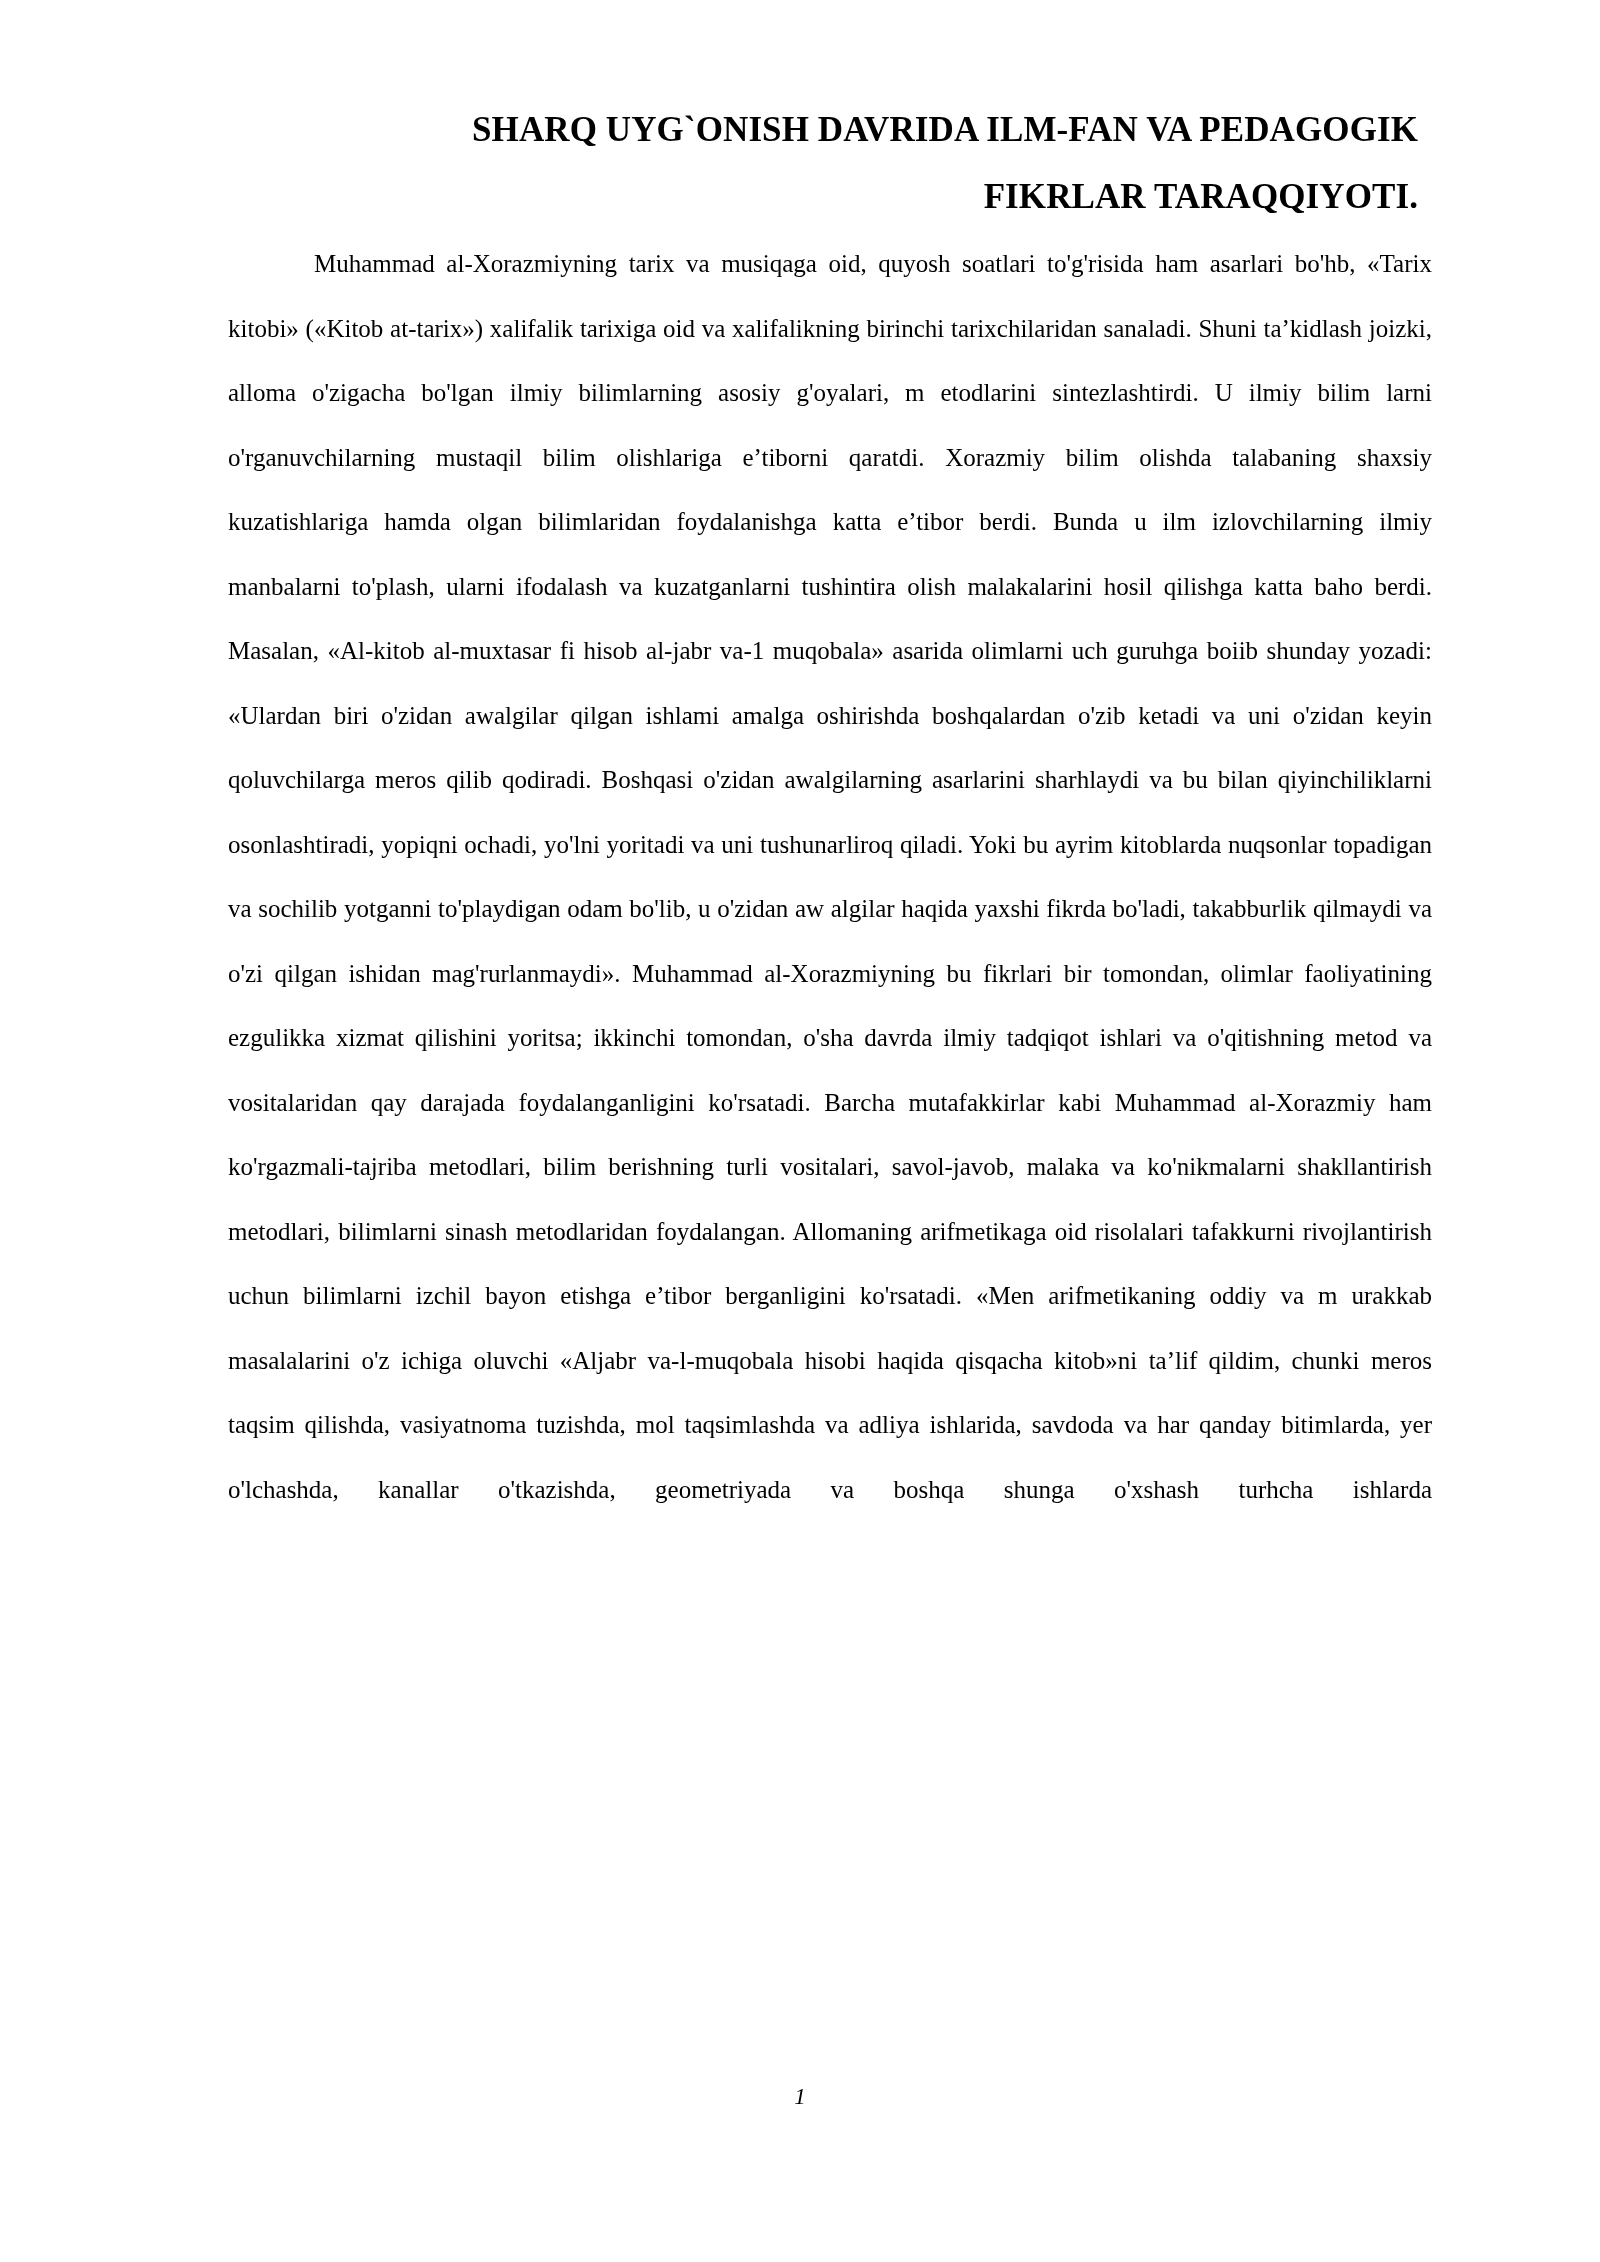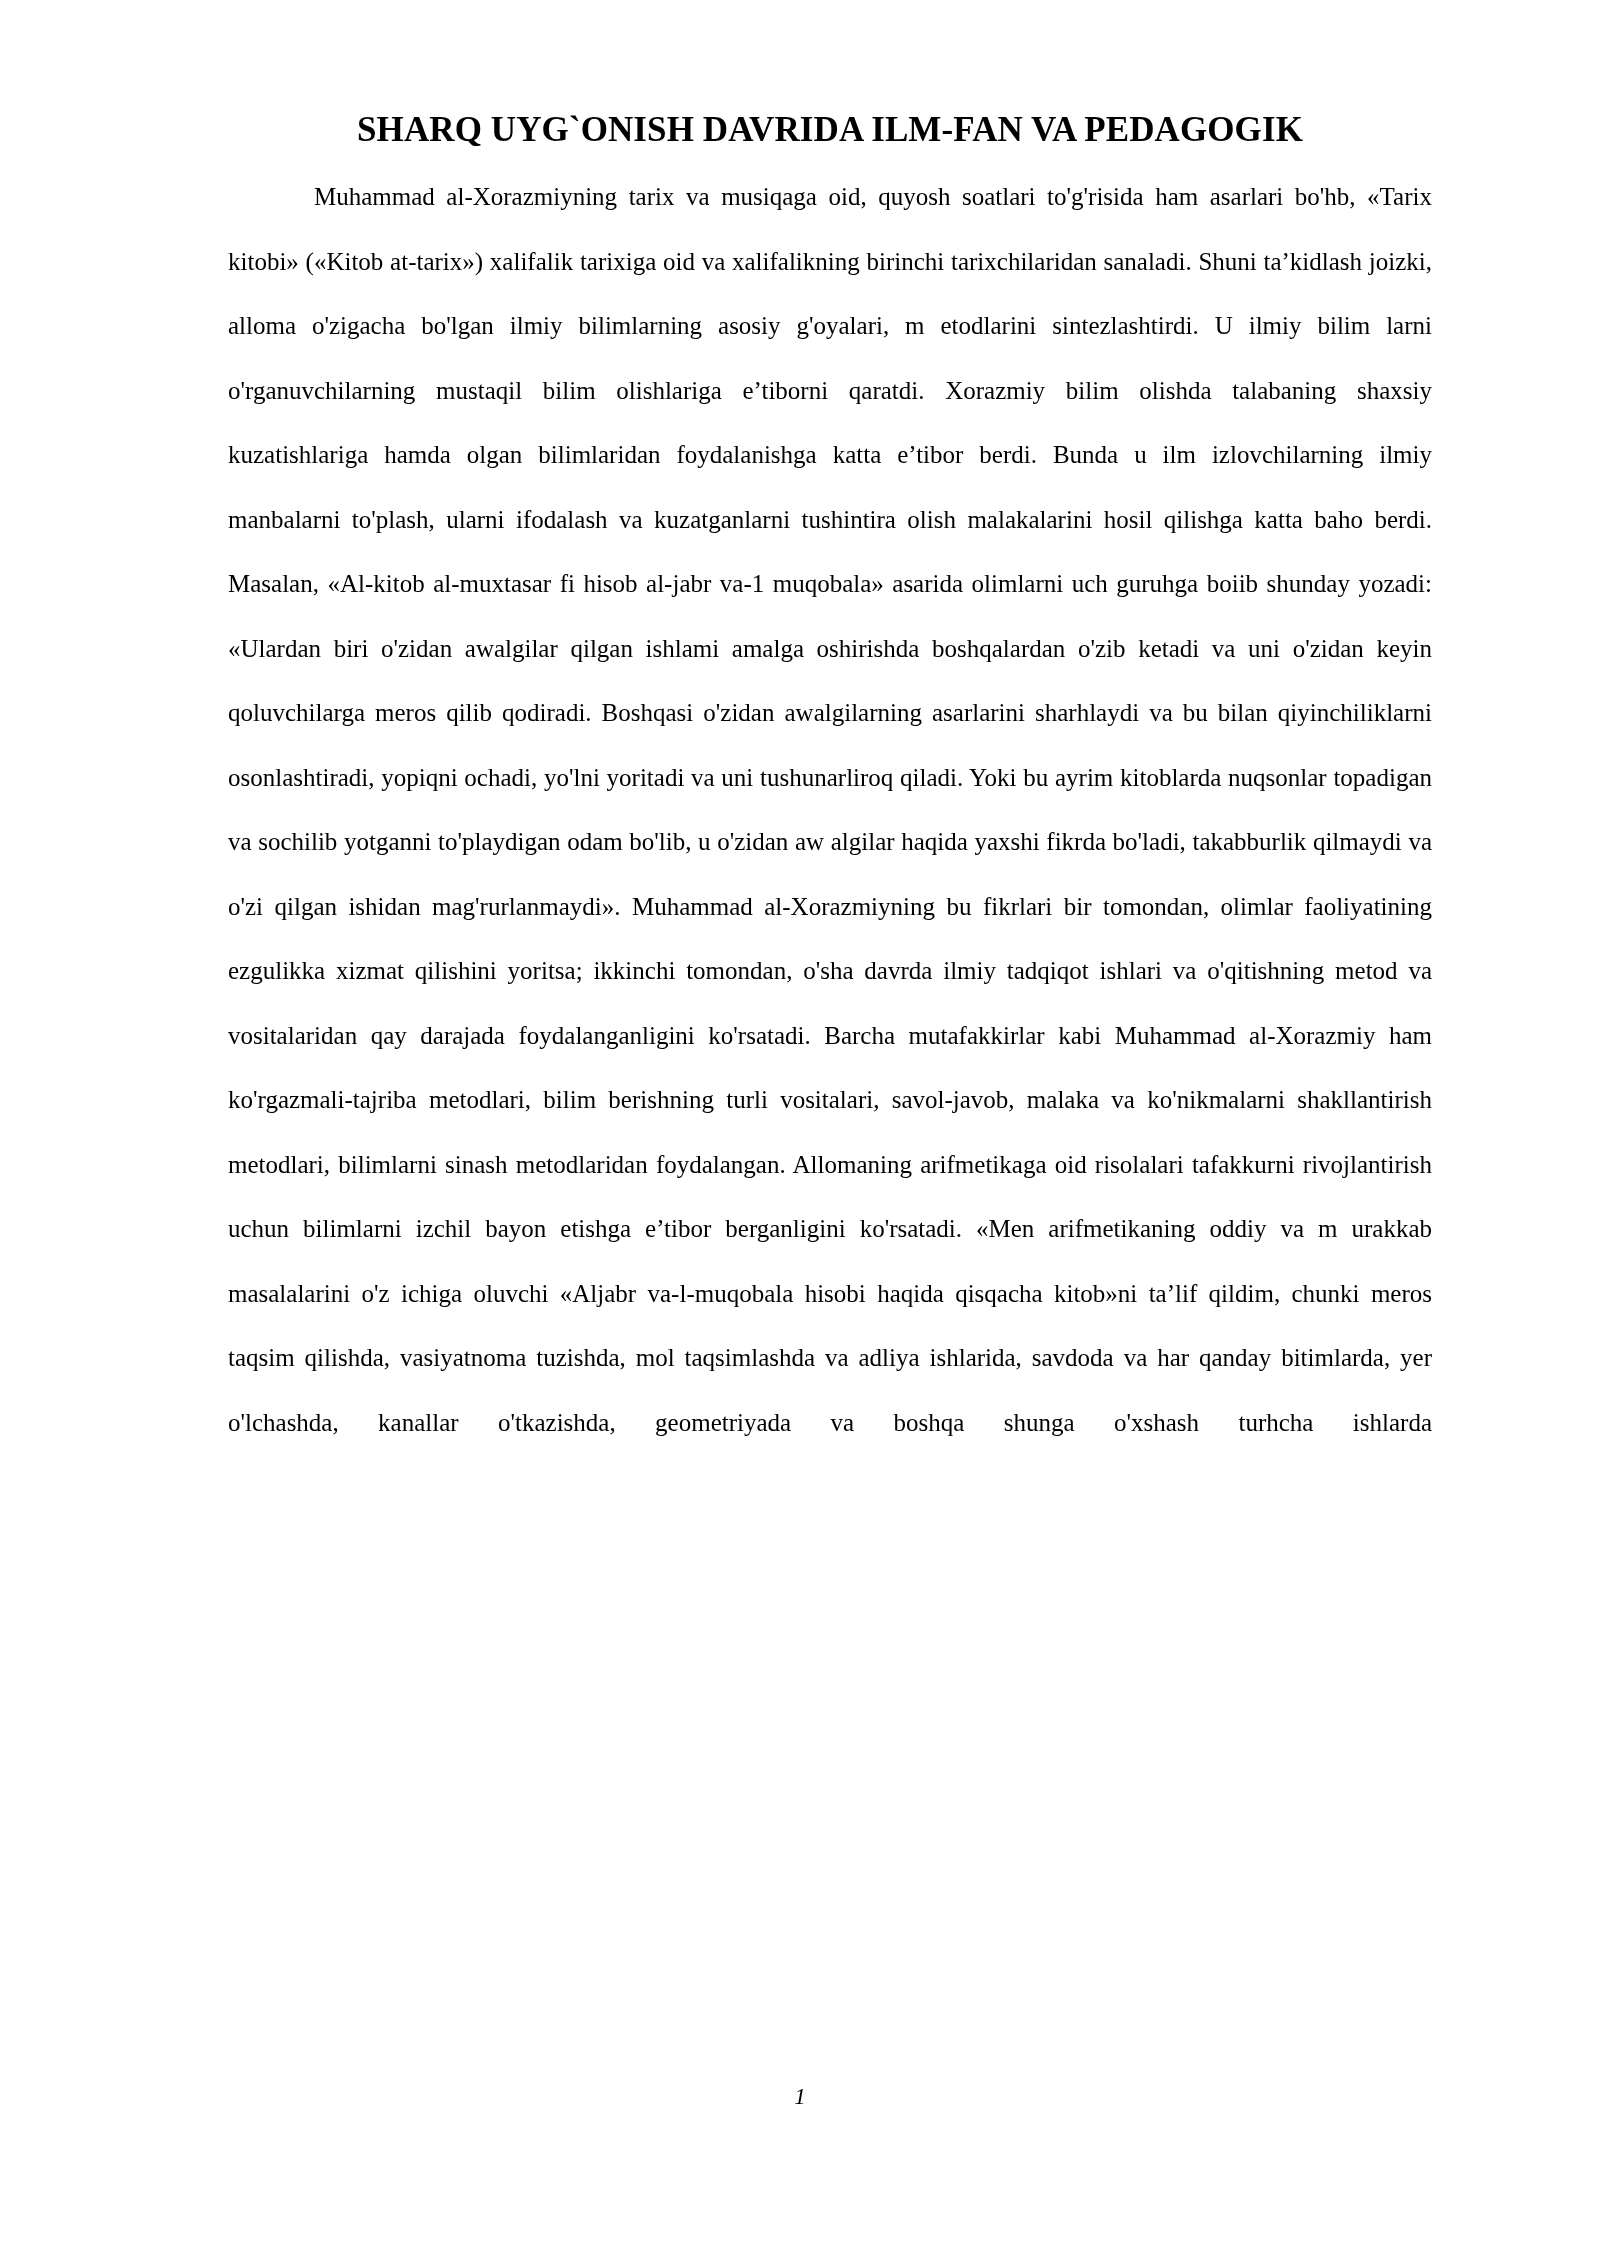--- a/index.html
+++ b/index.html
@@ -34,20 +34,21 @@
     font-weight: bold;
     font-size: 35px;
     line-height: 67px;
     letter-spacing: 0.1px;
     margin: 0 0 2px 0;
     padding: 0 14px;
   }
   .doc-title .title-line {
     display: block;
     white-space: nowrap;
+    text-align: right;
   }
   .body-text {
     text-align: justify;
     text-justify: inter-word;
     font-size: 25px;
     line-height: 64.5px;
     margin: 0;
     hyphens: none;
   }
   .body-text .para {
@@ -75,20 +76,21 @@
 </style>
 </head>
 <body>
 
 <div class="page">
 
   <div class="content">
 
     <h1 class="doc-title">
       <span class="title-line">SHARQ UYG`ONISH DAVRIDA ILM-FAN VA PEDAGOGIK</span>
+      <span class="title-line">FIKRLAR TARAQQIYOTI.</span>
     </h1>
 
     <div class="body-text">
       <span class="para">Muhammad al-Xorazmiyning tarix va musiqaga oid, quyosh soatlari to'g'risida ham asarlari bo'hb, «Tarix kitobi» («Kitob at-tarix») xalifalik tarixiga oid va xalifalikning birinchi tarixchilaridan sanaladi. Shuni ta’kidlash joizki, alloma o'zigacha bo'lgan ilmiy bilimlarning asosiy g'oyalari, m etodlarini sintezlashtirdi. U ilmiy bilim larni o'rganuvchilarning mustaqil bilim olishlariga e’tiborni qaratdi. Xorazmiy bilim olishda talabaning shaxsiy kuzatishlariga hamda olgan bilimlaridan foydalanishga katta e’tibor berdi. Bunda u ilm izlovchilarning ilmiy manbalarni to'plash, ularni ifodalash va kuzatganlarni tushintira olish malakalarini hosil qilishga katta baho berdi. Masalan, «Al-kitob al-muxtasar fi hisob al-jabr va-1 muqobala» asarida olimlarni uch guruhga boiib shunday yozadi: «Ulardan biri o'zidan awalgilar qilgan ishlami amalga oshirishda boshqalardan o'zib ketadi va uni o'zidan keyin qoluvchilarga meros qilib qodiradi. Boshqasi o'zidan awalgilarning asarlarini sharhlaydi va bu bilan qiyinchiliklarni osonlashtiradi, yopiqni ochadi, yo'lni yoritadi va uni tushunarliroq qiladi. Yoki bu ayrim kitoblarda nuqsonlar topadigan va sochilib yotganni to'playdigan odam bo'lib, u o'zidan aw algilar haqida yaxshi fikrda bo'ladi, takabburlik qilmaydi va o'zi qilgan ishidan mag'rurlanmaydi». Muhammad al-Xorazmiyning bu fikrlari bir tomondan, olimlar faoliyatining ezgulikka xizmat qilishini yoritsa; ikkinchi tomondan, o'sha davrda ilmiy tadqiqot ishlari va o'qitishning metod va vositalaridan qay darajada foydalanganligini ko'rsatadi. Barcha mutafakkirlar kabi Muhammad al-Xorazmiy ham ko'rgazmali-tajriba metodlari, bilim berishning turli vositalari, savol-javob, malaka va ko'nikmalarni shakllantirish metodlari, bilimlarni sinash metodlaridan foydalangan. Allomaning arifmetikaga oid risolalari tafakkurni rivojlantirish uchun bilimlarni izchil bayon etishga e’tibor berganligini ko'rsatadi. «Men arifmetikaning oddiy va m urakkab masalalarini o'z ichiga oluvchi «Aljabr va-l-muqobala hisobi haqida qisqacha kitob»ni ta’lif qildim, chunki meros taqsim qilishda, vasiyatnoma tuzishda, mol taqsimlashda va adliya ishlarida, savdoda va har qanday bitimlarda, yer o'lchashda, kanallar o'tkazishda, geometriyada va boshqa shunga o'xshash turhcha ishlarda</span>
     </div>
 
   </div>
 
   <div class="page-number">1</div>
 

